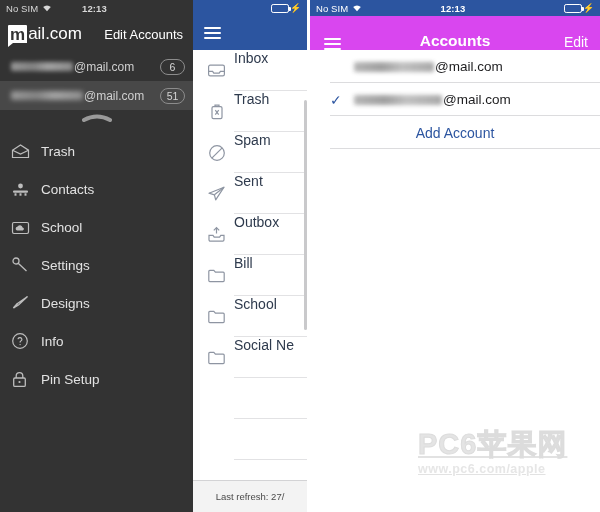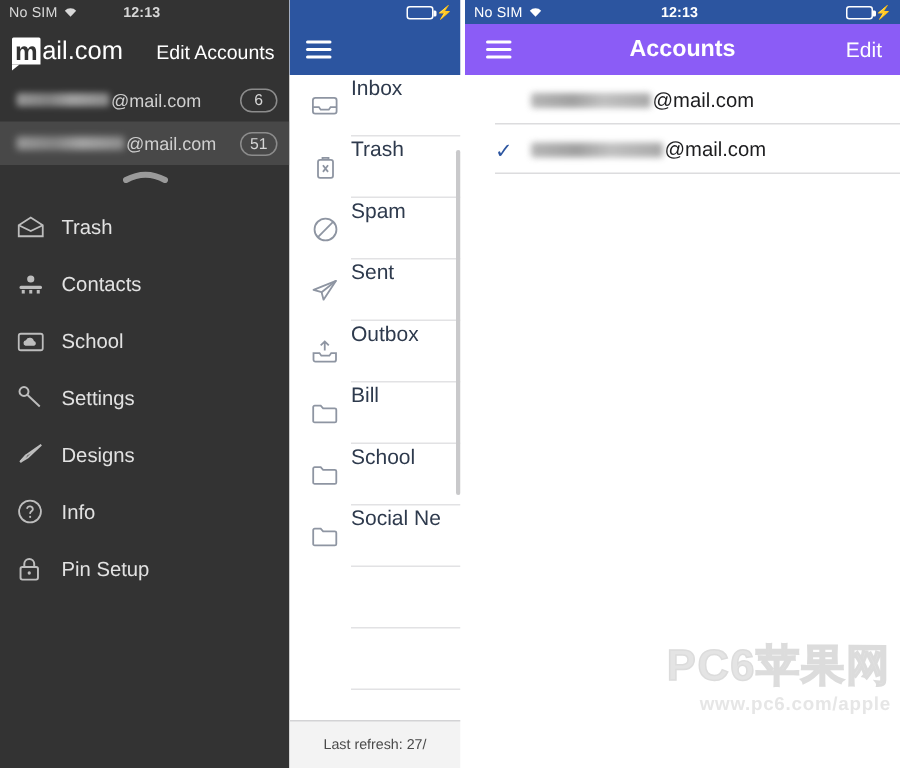--- a/index.html
+++ b/index.html
@@ -124,21 +124,21 @@
     background:#c9c9cb; border-radius:2px;
   }
 
   
   .panel-right {
     position:absolute; left:310px; top:0; width:290px; height:512px;
     background:#ffffff; overflow:hidden;
   }
   .panel-right .statusbar { color:#ffffff; background:#2c55a0; }
   .rightbar {
-    height:34px; background:#8b5cf6; display:flex; align-items:center;
+    height:34px; background:#d946ef; display:flex; align-items:flex-end;
     padding:0 12px 0 14px; position:relative;
   }
   .rightbar .title {
     position:absolute; left:0; right:0; text-align:center;
     color:#ffffff; font-size:15.5px; font-weight:bold;
   }
   .edit-btn { margin-left:auto; color:#ffffff; font-size:14px; position:relative; z-index:2; }
 
   .r-row {
     height:33px; display:flex; align-items:center;
@@ -147,21 +147,21 @@
   .r-row::after { content:""; position:absolute; left:20px; right:0; bottom:0; height:1px; background:#dcdcde; }
   .r-check { width:24px; color:#2c55a0; font-size:14px; display:flex; align-items:center; }
   .r-add {
     height:33px; display:flex; align-items:center; justify-content:center;
     color:#2c55a0; font-size:14px; position:relative;
   }
   .r-add::after { content:""; position:absolute; left:20px; right:0; bottom:0; height:1px; background:#dcdcde; }
 
   .watermark {
     position:absolute; right:6px; bottom:36px; width:176px;
-    text-align:right; color:#e2e2e2; user-select:none;
+    text-align:left; color:#e2e2e2; user-select:none;text-decoration:underline;
   }
   .wm-main { font-size:29px; font-weight:bold; letter-spacing:1px; line-height:1; color:#e4e4e4;
              -webkit-text-stroke:1px #dcdcdc; }
   .wm-sub { font-size:12.5px; font-weight:bold; letter-spacing:.5px; margin-top:3px; color:#e6e6e6; }
 </style>
 </head>
 <body>
 
 <div id="root">
 
@@ -429,20 +429,21 @@
       <span class="blurname" style="width:80px;height:10px"></span>
       <span>@mail.com</span>
     </div>
 
     <div class="r-row">
       <span class="r-check">✓</span>
       <span class="blurname" style="width:88px;height:10px"></span>
       <span>@mail.com</span>
     </div>
 
+    <div class="r-add">Add Account</div>
 
     <div class="watermark">
       <div class="wm-main">PC6苹果网</div>
       <div class="wm-sub">www.pc6.com/apple</div>
     </div>
   </div>
 
 </div>
 
 </body></html>

